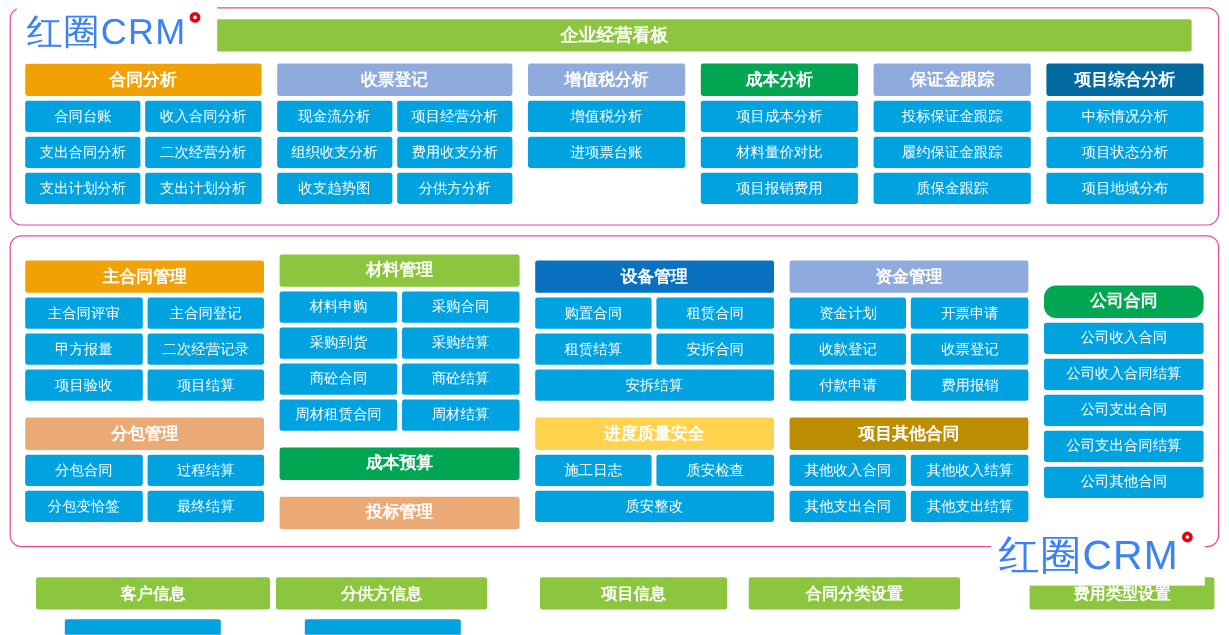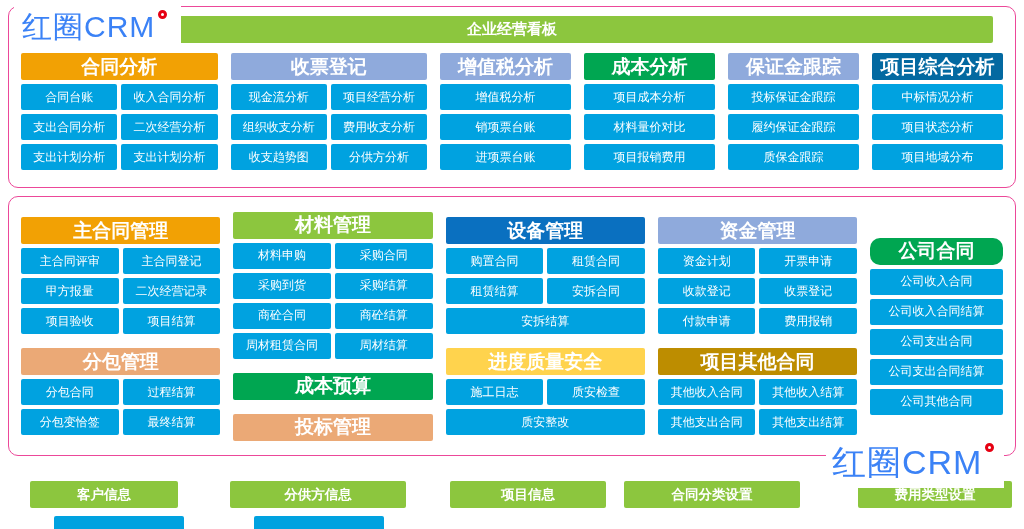--- a/index.html
+++ b/index.html
@@ -12,27 +12,27 @@
               font-weight:bold;font-size:15px;display:flex;align-items:center;justify-content:center;border-radius:2px;}
   .logo{color:#3b82f6;font-weight:normal;white-space:nowrap;letter-spacing:1px;}
   #top-logo{position:absolute;left:14px;top:2px;z-index:5;background:#fff;padding:5px 14px 5px 8px;font-size:30px;}
   #bottom-logo{position:absolute;left:826px;top:438px;z-index:5;background:#fff;padding:2px 10px 2px 6px;font-size:34px;}
   .ring{display:inline-block;width:9px;height:9px;border:3px solid #E60012;border-radius:50%;margin-left:3px;vertical-align:top;margin-top:3px;}
   .top-groups{position:absolute;left:12px;right:12px;top:46px;display:flex;gap:13px;}
   .cols{position:absolute;left:12px;right:12px;top:10px;bottom:10px;display:flex;gap:13px;align-items:center;}
   .col{display:flex;flex-direction:column;gap:14px;min-width:0;}
   .group{display:flex;flex-direction:column;gap:4px;min-width:0;}
   .group-header{height:27px;display:flex;align-items:center;justify-content:center;color:#fff;
-                font-weight:bold;font-size:19px;border-radius:2px;flex:none;}
+                font-weight:bold;font-size:14px;border-radius:2px;flex:none;}
   .group-row{display:grid;gap:4px;}
   .report-btn{height:26px;background:#00A2E0;color:#fff;font-size:12px;display:flex;align-items:center;
               justify-content:center;border-radius:2px;cursor:pointer;text-align:center;overflow:hidden;white-space:nowrap;}
   .footer-btn{position:absolute;top:481px;height:27px;background:#8CC63E;color:#fff;font-weight:bold;font-size:13.5px;
               display:flex;align-items:center;justify-content:center;border-radius:2px;cursor:pointer;}
-  .f1{left:30px;width:148px;} .f2{left:230px;width:176px;} .f3{left:450px;width:156px;}
+  .f1{left:30px;width:195px;} .f2{left:230px;width:176px;} .f3{left:450px;width:156px;}
   .f4{left:624px;width:176px;} .f5{left:858px;width:154px;}
   .cut-btn{position:absolute;top:516px;height:14px;background:#00A2E0;border-radius:2px 2px 0 0;cursor:pointer;}
   .cut1{left:54px;width:130px;} .cut2{left:254px;width:130px;}
 </style>
 </head>
 <body>
 
 <div class="panel" id="top-panel">
   <div class="header-bar">
     <span>企业经营看板</span>
@@ -67,23 +67,20 @@
           <div class="report-btn">收支趋势图</div>
           <div class="report-btn">分供方分析</div>
         </div>
       </div>
       <div class="group" style="flex: 2 1 0%;">
         <div class="group-header" style="background: rgb(143, 170, 220);">增值税分析</div>
         <div class="group-row" style="grid-template-columns: repeat(1, 1fr);">
           <div class="report-btn">增值税分析</div>
         </div>
         <div class="group-row" style="grid-template-columns: repeat(1, 1fr);">
-          <div class="report-btn">销项票台账</div>
-        </div>
-        <div class="group-row" style="grid-template-columns: repeat(1, 1fr);">
           <div class="report-btn">进项票台账</div>
         </div>
       </div>
       <div class="group" style="flex: 2 1 0%;">
         <div class="group-header" style="background: rgb(0, 166, 81);">成本分析</div>
         <div class="group-row" style="grid-template-columns: repeat(1, 1fr);">
           <div class="report-btn">项目成本分析</div>
         </div>
         <div class="group-row" style="grid-template-columns: repeat(1, 1fr);">
           <div class="report-btn">材料量价对比</div>

